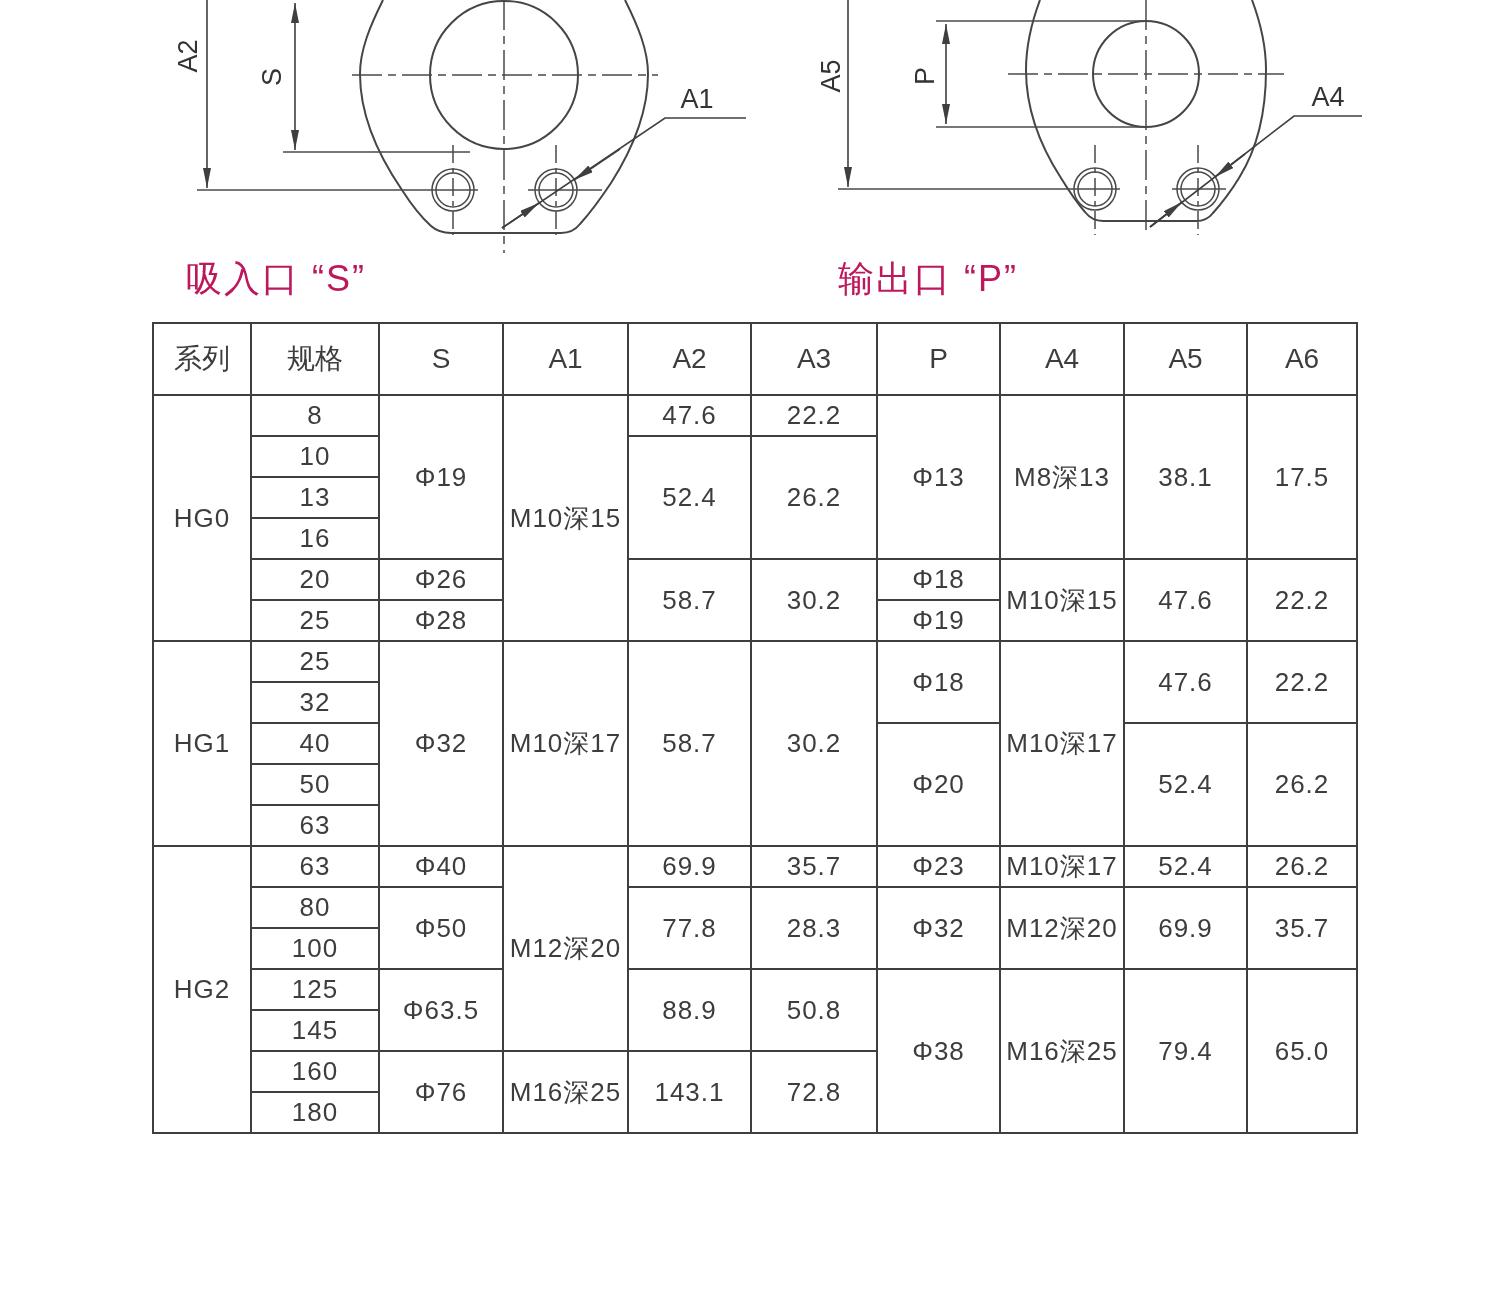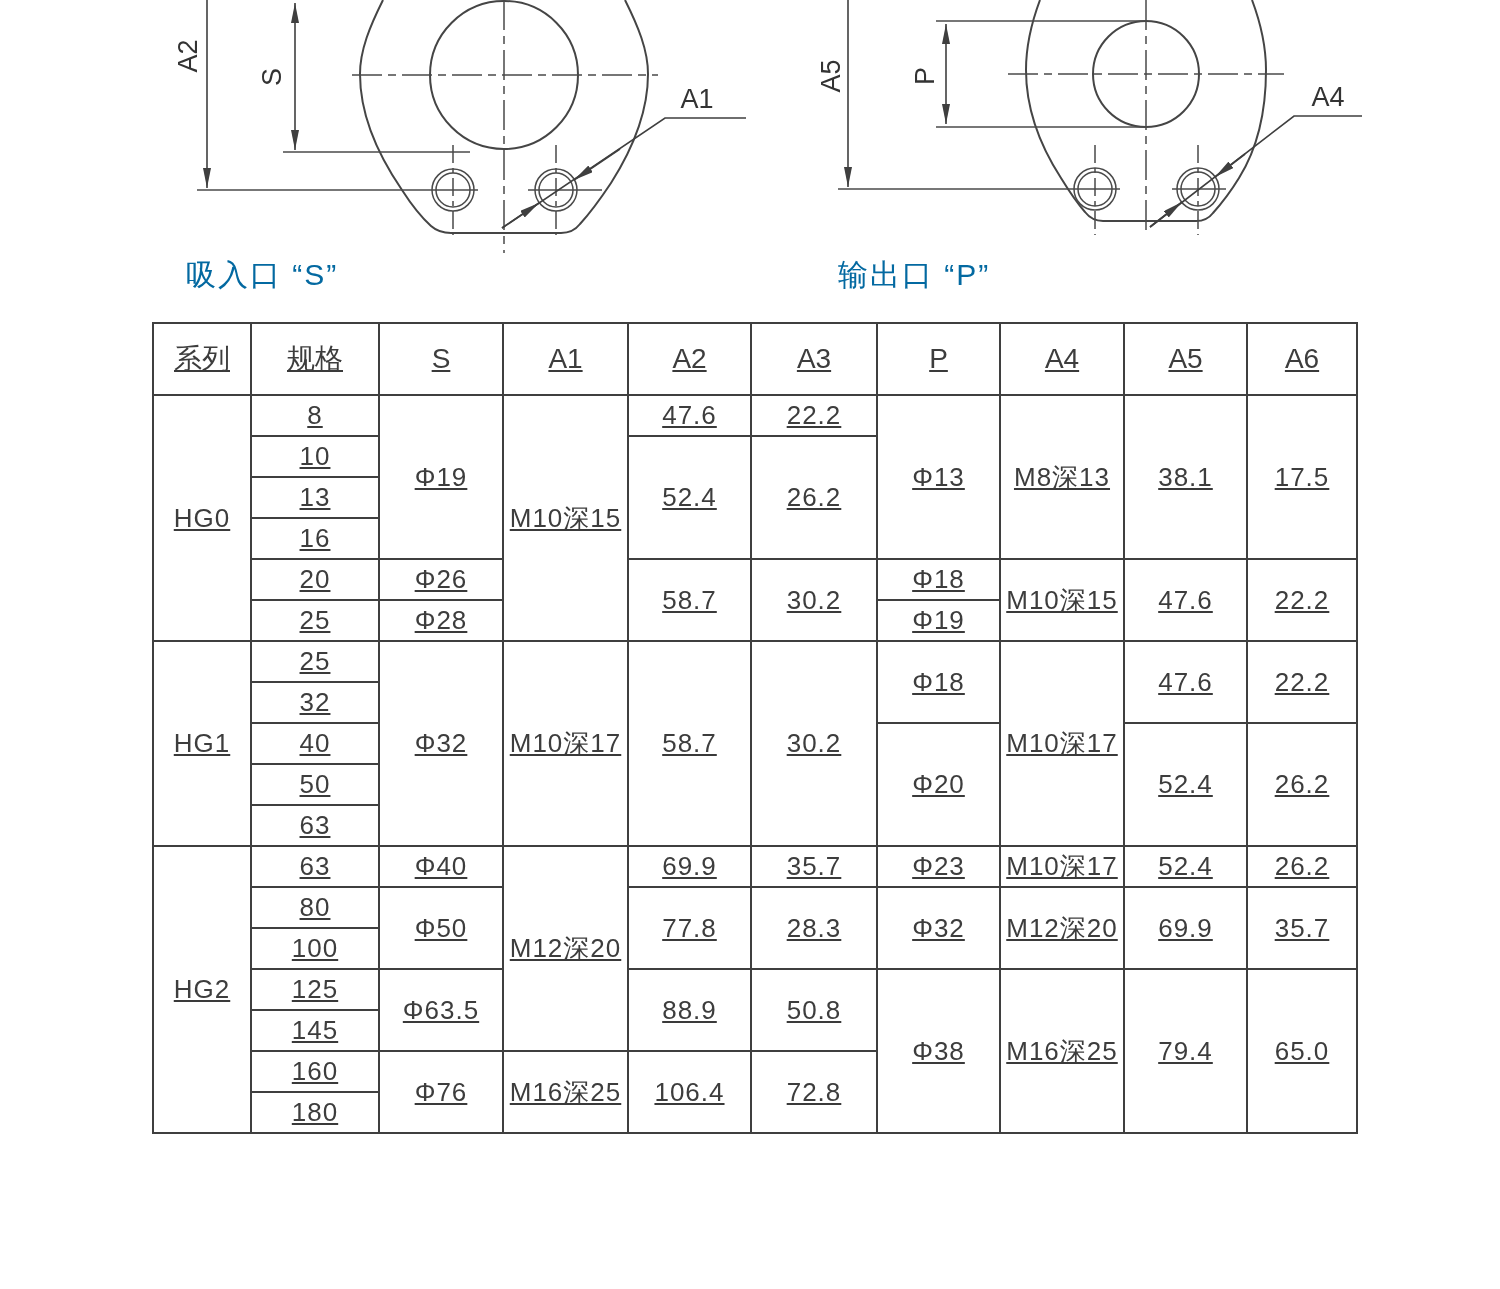--- a/index.html
+++ b/index.html
@@ -8,28 +8,27 @@
     font-family:"Liberation Sans","DejaVu Sans",sans-serif;color:#3a3a3a;
   }
   svg.drawings{position:absolute;left:0;top:0;}
   svg .outline{fill:none;stroke:#454545;stroke-width:2;}
   svg .thin{fill:none;stroke:#4a4a4a;stroke-width:1.5;}
   svg .cline{fill:none;stroke:#4a4a4a;stroke-width:1.5;stroke-dasharray:30 6 8 6;}
   svg .cline2{fill:none;stroke:#4a4a4a;stroke-width:1.5;stroke-dasharray:18 5 5 5;}
   svg .dim{fill:none;stroke:#3f3f3f;stroke-width:1.6;}
   svg text{fill:#333333;font-family:"Liberation Sans","DejaVu Sans",sans-serif;font-size:27px;}
   .caption{
-    position:absolute;top:255px;font-size:30px;color:#0369a1;letter-spacing:2px;white-space:nowrap;
+    position:absolute;top:255px;font-size:36px;color:#be185d;letter-spacing:2px;white-space:nowrap;
   }
   .caption-left{left:186px;}
   .caption-right{left:838px;text-align:right;}
   table.dim-table{
     position:absolute;left:152px;top:322px;border-collapse:collapse;table-layout:fixed;
     background:#ffffff;
-    text-decoration:underline;
   }
   .dim-table th,.dim-table td{
     border:2px solid #3f3f3f;text-align:center;vertical-align:middle;padding:0;
     font-weight:normal;color:#3d3d3d;overflow:hidden;white-space:nowrap;
   }
   .dim-table thead tr{height:72px;}
   .dim-table tbody tr{height:41px;}
   .dim-table th{font-size:28px;}
   .dim-table td{font-size:26px;letter-spacing:1px;}
 </style>
@@ -246,21 +245,21 @@
           <td rowspan="4">79.4</td>
           <td rowspan="4">65.0</td>
         </tr>
         <tr>
           <td>145</td>
         </tr>
         <tr>
           <td>160</td>
           <td rowspan="2">Φ76</td>
           <td rowspan="2">M16深25</td>
-          <td rowspan="2">106.4</td>
+          <td rowspan="2">143.1</td>
           <td rowspan="2">72.8</td>
         </tr>
         <tr>
           <td>180</td>
         </tr>
       </tbody>
   </table>
 
 </div>
 

